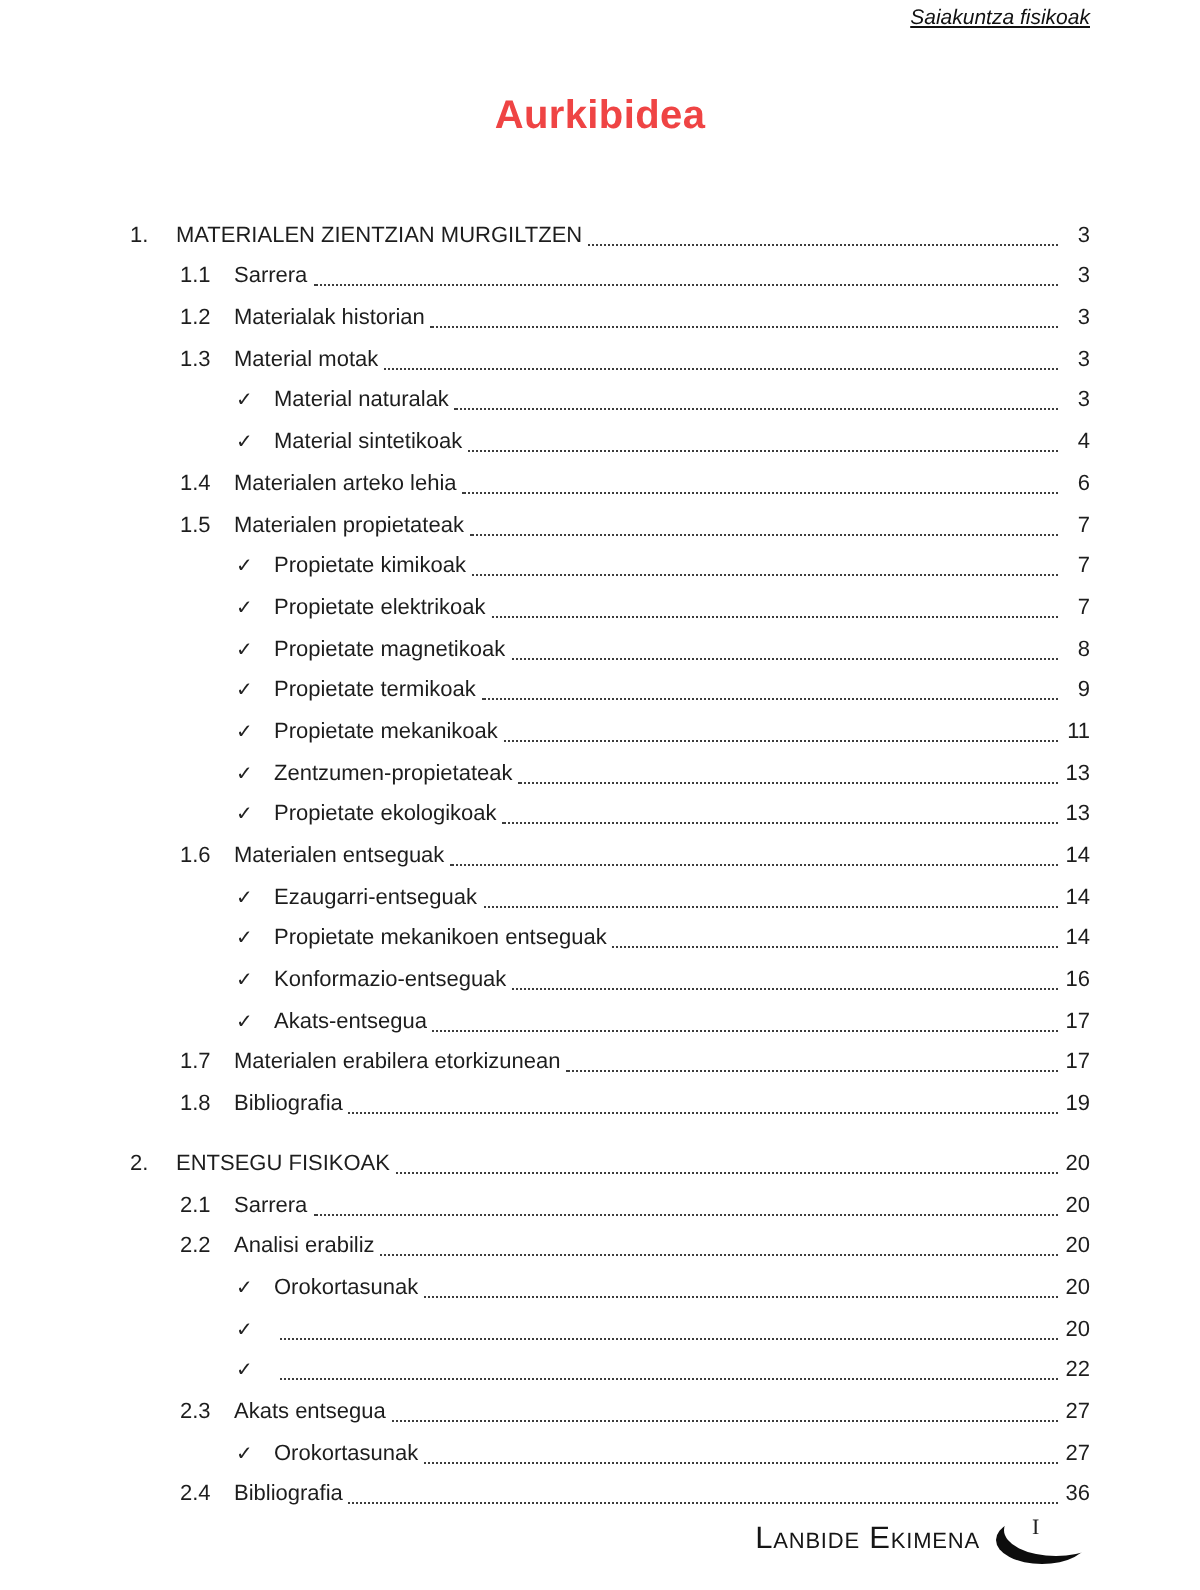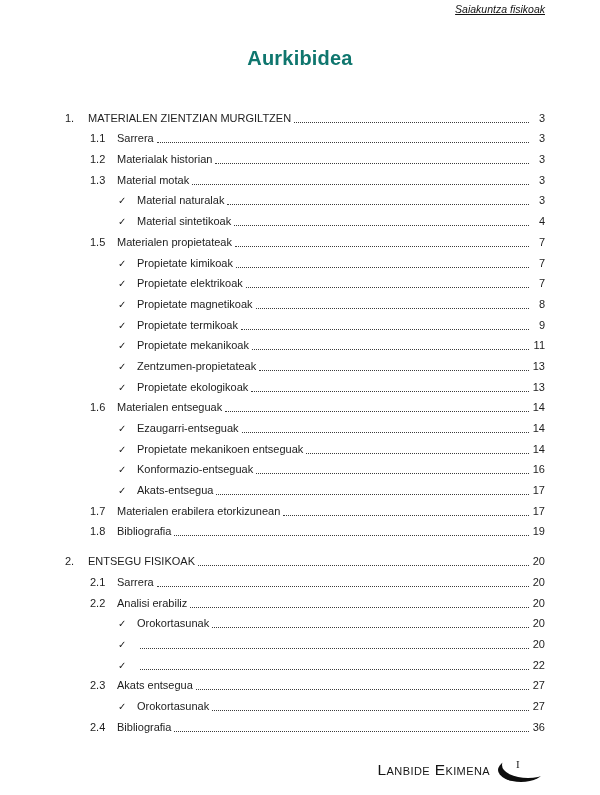--- a/index.html
+++ b/index.html
@@ -91,21 +91,21 @@
     color: #222;
   }
 </style>
 </head>
 <body>
 
 <div class="page">
 
   <div class="running-header">Saiakuntza fisikoak</div>
 
-  <h1 class="doc-title" style="color: #0f766e;">Aurkibidea</h1>
+  <h1 class="doc-title" style="color: #ef4444;">Aurkibidea</h1>
 
   <div class="toc" id="toc">
       <div class="row lvl1">
         <span class="num">1.</span>
         <span class="label">MATERIALEN ZIENTZIAN MURGILTZEN</span>
         <span class="leader"></span>
         <span class="pageno">3</span>
       </div>
       <div class="row lvl2">
         <span class="num">1.1</span>
@@ -129,20 +129,26 @@
         <span class="num">✓</span>
         <span class="label">Material naturalak</span>
         <span class="leader"></span>
         <span class="pageno">3</span>
       </div>
       <div class="row lvl3">
         <span class="num">✓</span>
         <span class="label">Material sintetikoak</span>
         <span class="leader"></span>
         <span class="pageno">4</span>
+      </div>
+      <div class="row lvl2">
+        <span class="num">1.4</span>
+        <span class="label">Materialen arteko lehia</span>
+        <span class="leader"></span>
+        <span class="pageno">6</span>
       </div>
       <div class="row lvl2">
         <span class="num">1.5</span>
         <span class="label">Materialen propietateak</span>
         <span class="leader"></span>
         <span class="pageno">7</span>
       </div>
       <div class="row lvl3">
         <span class="num">✓</span>
         <span class="label">Propietate kimikoak</span>

